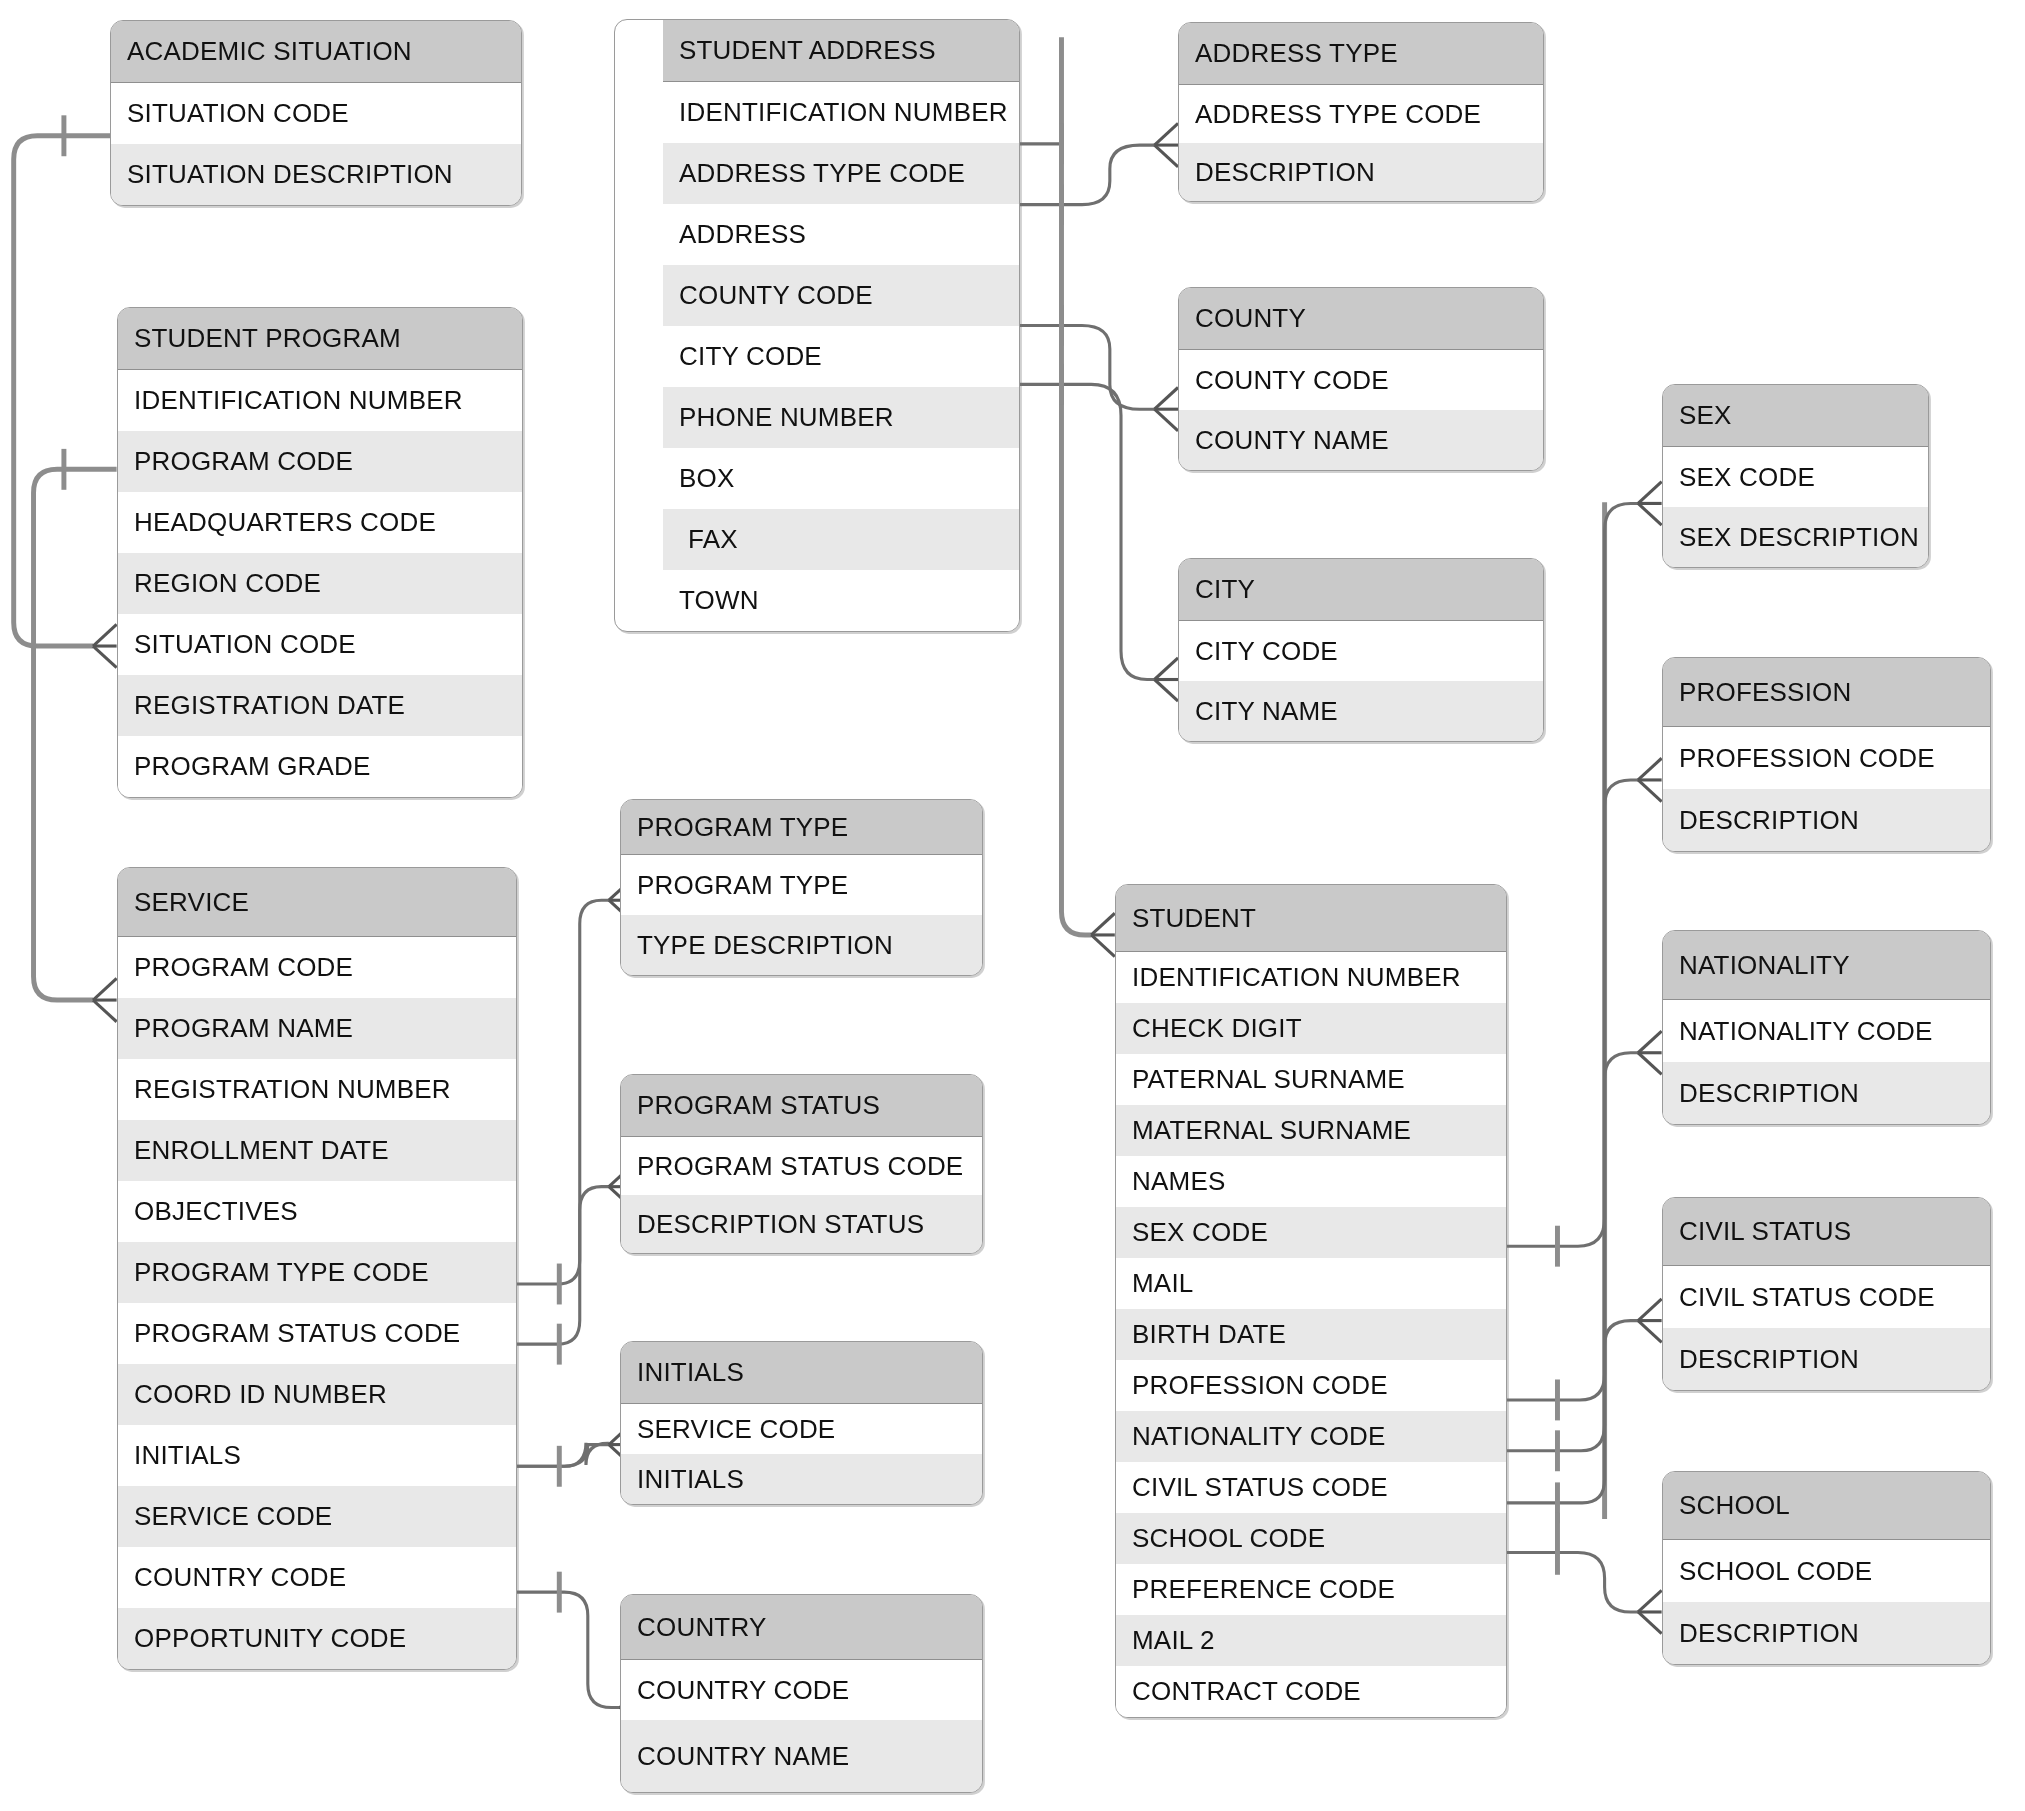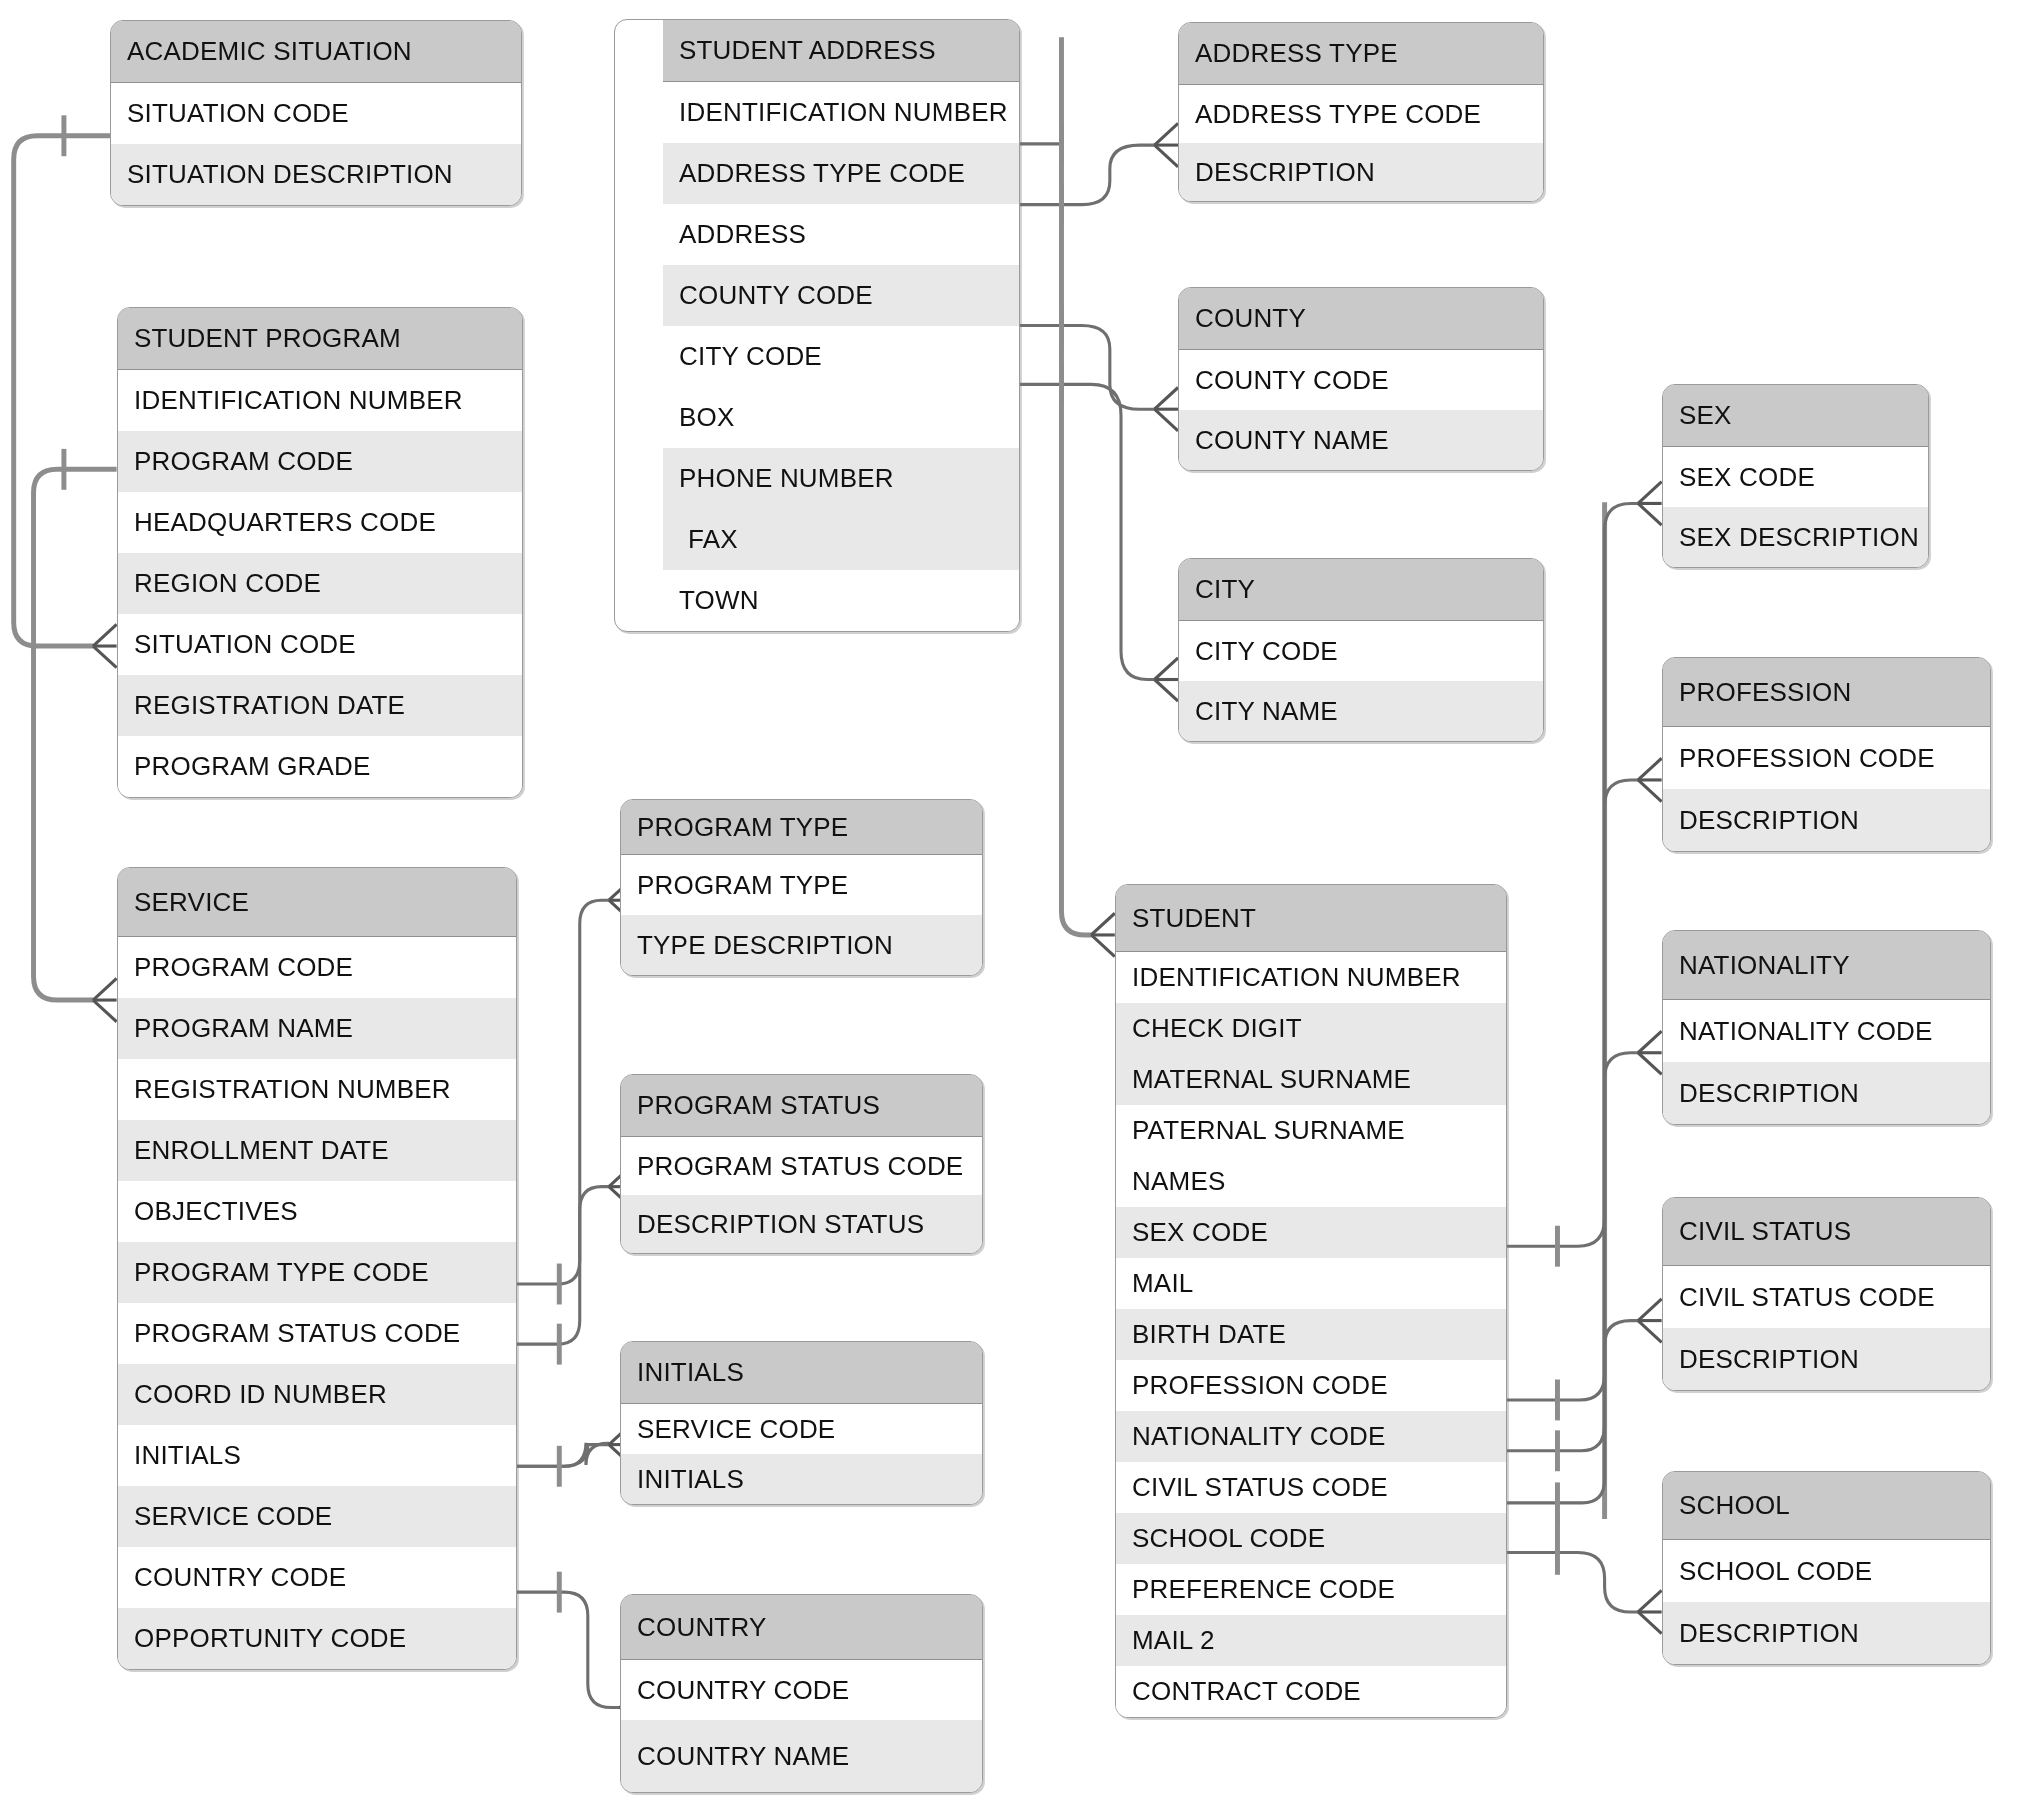--- a/index.html
+++ b/index.html
@@ -242,22 +242,22 @@
     <div class="erow alt" style="height:61px;">OPPORTUNITY CODE</div>
   </div>
 
   <div class="entity" style="left:614px; top:18.6px; width:406px;padding-left:48px;">
     <div class="ehead" style="height:62px;">STUDENT ADDRESS</div>
     <div class="erow" style="height:61px;">IDENTIFICATION NUMBER</div>
     <div class="erow alt" style="height:61px;">ADDRESS TYPE CODE</div>
     <div class="erow" style="height:61px;">ADDRESS</div>
     <div class="erow alt" style="height:61px;">COUNTY CODE</div>
     <div class="erow" style="height:61px;">CITY CODE</div>
+    <div class="erow alt" style="height:61px;">PHONE NUMBER</div>
     <div class="erow" style="height:61px;">BOX</div>
-    <div class="erow alt" style="height:61px;">PHONE NUMBER</div>
     <div class="erow alt indent" style="height:61px;">FAX</div>
     <div class="erow" style="height:61px;">TOWN</div>
   </div>
 
   <div class="entity" style="left:1178px; top:22px; width:366px;">
     <div class="ehead" style="height:62px;">ADDRESS TYPE</div>
     <div class="erow" style="height:58px;">ADDRESS TYPE CODE</div>
     <div class="erow alt" style="height:58px;">DESCRIPTION</div>
   </div>
 
@@ -294,22 +294,22 @@
   <div class="entity" style="left:620px; top:1594px; width:363px;">
     <div class="ehead" style="height:65px;">COUNTRY</div>
     <div class="erow" style="height:60px;">COUNTRY CODE</div>
     <div class="erow alt" style="height:72px;">COUNTRY NAME</div>
   </div>
 
   <div class="entity" style="left:1115px; top:884px; width:392px;">
     <div class="ehead" style="height:67px;">STUDENT</div>
     <div class="erow" style="height:51px;">IDENTIFICATION NUMBER</div>
     <div class="erow alt" style="height:51px;">CHECK DIGIT</div>
+    <div class="erow" style="height:51px;">PATERNAL SURNAME</div>
     <div class="erow alt" style="height:51px;">MATERNAL SURNAME</div>
-    <div class="erow" style="height:51px;">PATERNAL SURNAME</div>
     <div class="erow" style="height:51px;">NAMES</div>
     <div class="erow alt" style="height:51px;">SEX CODE</div>
     <div class="erow" style="height:51px;">MAIL</div>
     <div class="erow alt" style="height:51px;">BIRTH DATE</div>
     <div class="erow" style="height:51px;">PROFESSION CODE</div>
     <div class="erow alt" style="height:51px;">NATIONALITY CODE</div>
     <div class="erow" style="height:51px;">CIVIL STATUS CODE</div>
     <div class="erow alt" style="height:51px;">SCHOOL CODE</div>
     <div class="erow" style="height:51px;">PREFERENCE CODE</div>
     <div class="erow alt" style="height:51px;">MAIL 2</div>

